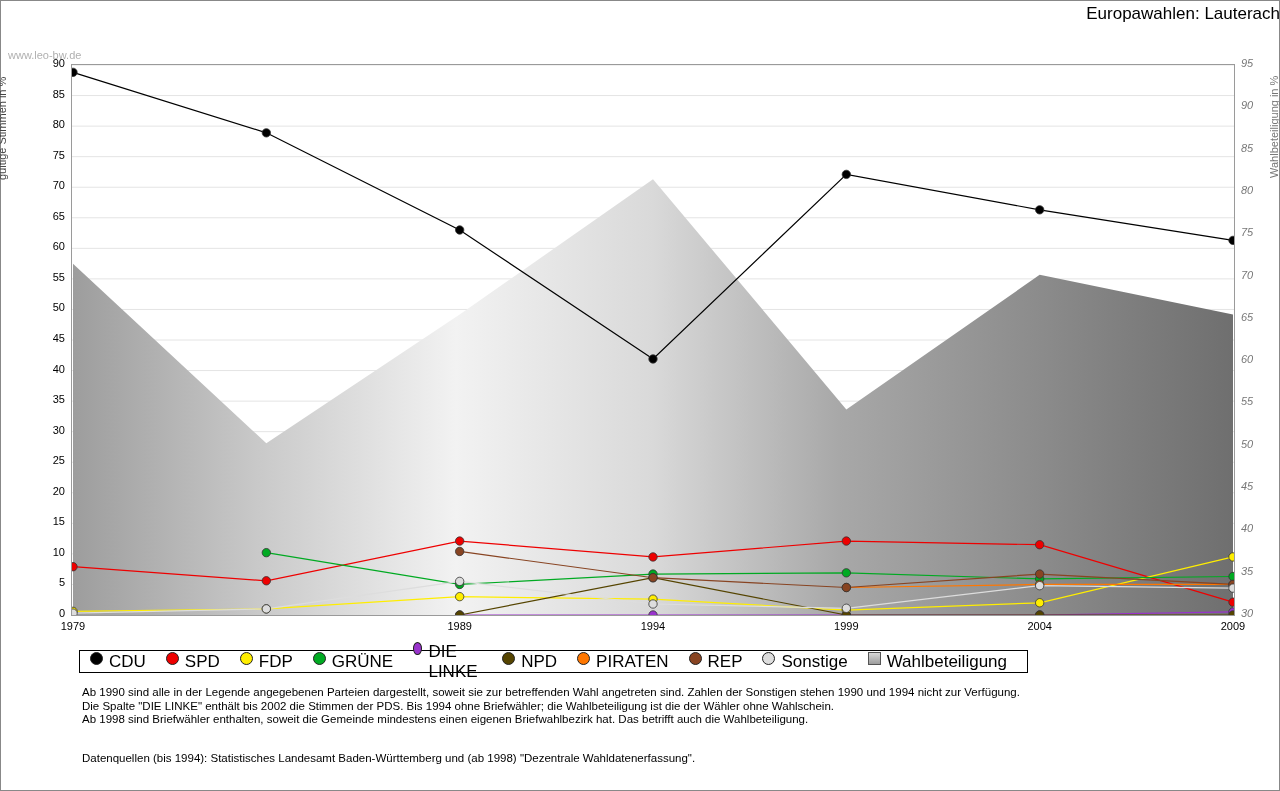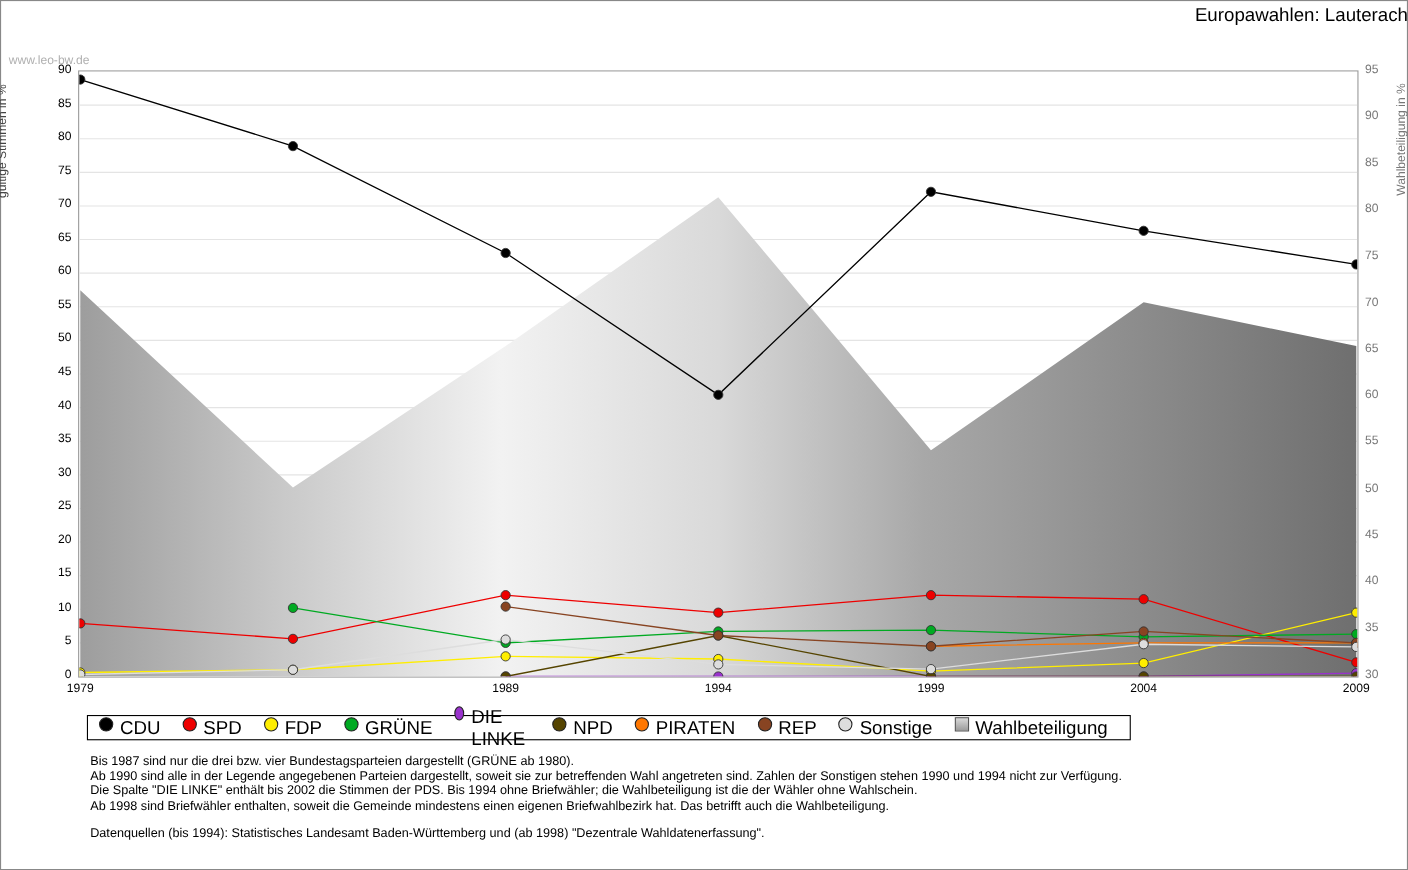--- a/index.html
+++ b/index.html
@@ -49,20 +49,21 @@
     font-size:11px;color:#777;
     white-space:nowrap;
   }
   .ytick{
     position:absolute;font-size:11px;color:#000;text-align:right;
     width:26px;
   }
   .ytick-r{
     position:absolute;font-size:11px;color:#777;text-align:left;
     width:26px;
+    font-style:italic;
   }
   .xtick{
     position:absolute;font-size:11px;color:#000;text-align:center;width:60px;
   }
   
   .legend{
     position:absolute;left:79px;top:650px;width:949px;height:23px;
     border:1px solid #000;background:#fff;
     display:flex;align-items:center;
     box-sizing:border-box;
@@ -285,18 +286,17 @@
       <span class="legend-mark dot" style="background: rgb(221, 221, 221);"></span>
       <span>Sonstige</span>
     </div>
     <div class="legend-item">
       <span class="legend-mark sq"></span>
       <span>Wahlbeteiligung</span>
     </div>
   </div>
 
 <div class="notes" id="notes">
-    <div>Bis 1987 sind nur die drei bzw. vier Bundestagsparteien dargestellt (GRÜNE ab 1980).</div>
     <div>Ab 1990 sind alle in der Legende angegebenen Parteien dargestellt, soweit sie zur betreffenden Wahl angetreten sind. Zahlen der Sonstigen stehen 1990 und 1994 nicht zur Verfügung.</div>
     <div>Die Spalte "DIE LINKE" enthält bis 2002 die Stimmen der PDS. Bis 1994 ohne Briefwähler; die Wahlbeteiligung ist die der Wähler ohne Wahlschein.</div>
     <div>Ab 1998 sind Briefwähler enthalten, soweit die Gemeinde mindestens einen eigenen Briefwahlbezirk hat. Das betrifft auch die Wahlbeteiligung.</div>
   </div>
 <div class="source">Datenquellen (bis 1994): Statistisches Landesamt Baden-Württemberg und (ab 1998) "Dezentrale Wahldatenerfassung".</div>
 
 </body></html>

